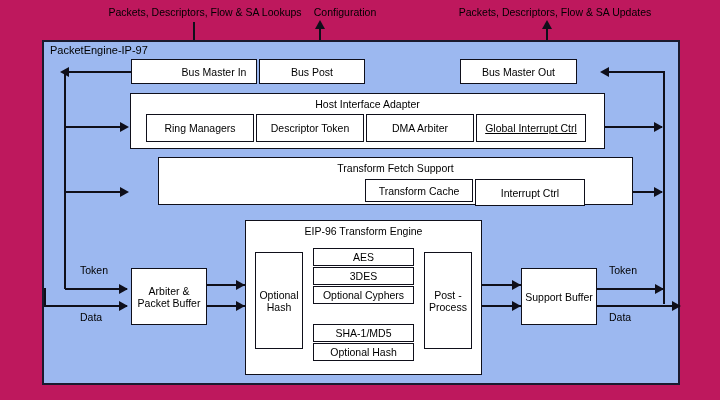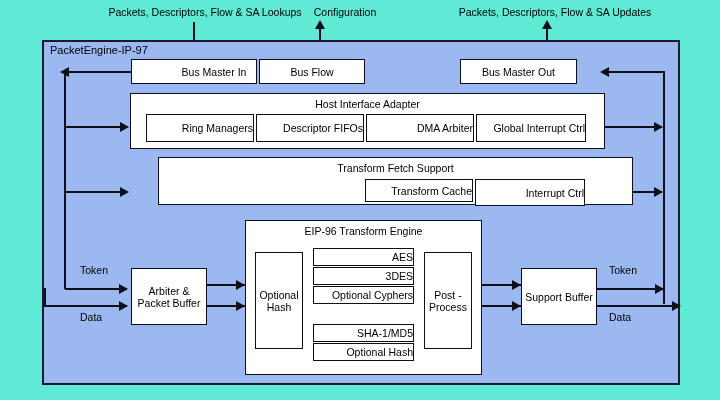--- a/index.html
+++ b/index.html
@@ -1,32 +1,32 @@
 <!DOCTYPE html>
 <html><head>
 <meta charset="utf-8">
 <style>
   html,body{margin:0;padding:0;background:#ffffff;}
   body{width:720px;height:400px;overflow:hidden;
        font-family:"Liberation Sans","DejaVu Sans",sans-serif;
        color:#000;}
-  #stage{position:relative;width:720px;height:400px;background:#5eead4;}
+  #stage{position:relative;width:720px;height:400px;background:#be185d;}
 
   .abs{position:absolute;box-sizing:border-box;}
 
   
   #chip{left:42px;top:40px;width:638px;height:345px;
         background:#9cb8f0;border:2px solid #1a1a2e;}
   #chip-title{left:50px;top:44px;font-size:11px;line-height:13px;white-space:nowrap;}
 
   
   .box{background:#ffffff;border:1.6px solid #0f0f1a;
        display:flex;align-items:center;justify-content:center;
        text-align:center;font-size:10.5px;line-height:12px;}
-  .box.thin{border-width:1.3px;justify-content:flex-end;}
+  .box.thin{border-width:1.3px;}
   .grp{background:#ffffff;border:1.8px solid #0f0f1a;}
   .grp-title{position:absolute;left:0;right:0;top:4px;text-align:center;
              font-size:10.5px;line-height:12px;}
 
   
   .cap{font-size:10.5px;line-height:12px;white-space:nowrap;text-align:center;}
 
   
   .hl{background:#0f0f1a;height:2px;}      
   .vl{background:#0f0f1a;width:2px;}       
@@ -79,39 +79,39 @@
   <div class="abs hl" style="left:604px;top:126px;width:58px;"></div>
   <div class="abs ar ar-r" style="left:654px;top:122px;"></div>
 
   <div class="abs hl" style="left:604px;top:191px;width:58px;"></div>
   <div class="abs ar ar-r" style="left:654px;top:187px;"></div>
 
   <div class="abs box" style="left:131px;top:59px;width:126px;height:25px;padding-left:40px;">
     <span>Bus Master In</span>
   </div>
   <div class="abs box" style="left:259px;top:59px;width:106px;height:25px;">
-    <span>Bus Flow</span>
+    <span>Bus Post</span>
   </div>
   <div class="abs box" style="left:460px;top:59px;width:117px;height:25px;">
     <span>Bus Master Out</span>
   </div>
 
   <div class="abs grp" style="left:130px;top:93px;width:475px;height:56px;">
     <div class="grp-title">Host Interface Adapter</div>
   </div>
   <div class="abs box thin" style="left:146px;top:114px;width:108px;height:28px;">
     <span>Ring Managers</span>
   </div>
   <div class="abs box thin" style="left:256px;top:114px;width:108px;height:28px;">
-    <span>Descriptor FIFOs</span>
+    <span>Descriptor Token</span>
   </div>
   <div class="abs box thin" style="left:366px;top:114px;width:108px;height:28px;">
     <span>DMA Arbiter</span>
   </div>
-  <div class="abs box thin" style="left:476px;top:114px;width:110px;height:28px;">
+  <div class="abs box thin" style="left:476px;top:114px;width:110px;height:28px;text-decoration:underline;">
     <span>Global Interrupt Ctrl</span>
   </div>
 
   <div class="abs grp" style="left:130px;top:157px;width:475px;height:48px;margin-left:28px;">
     <div class="grp-title">Transform Fetch Support</div>
   </div>
   <div class="abs box thin" style="left:365px;top:179px;width:108px;height:23px;">
     <span>Transform Cache</span>
   </div>
   <div class="abs box thin" style="left:475px;top:179px;width:110px;height:27px;">

